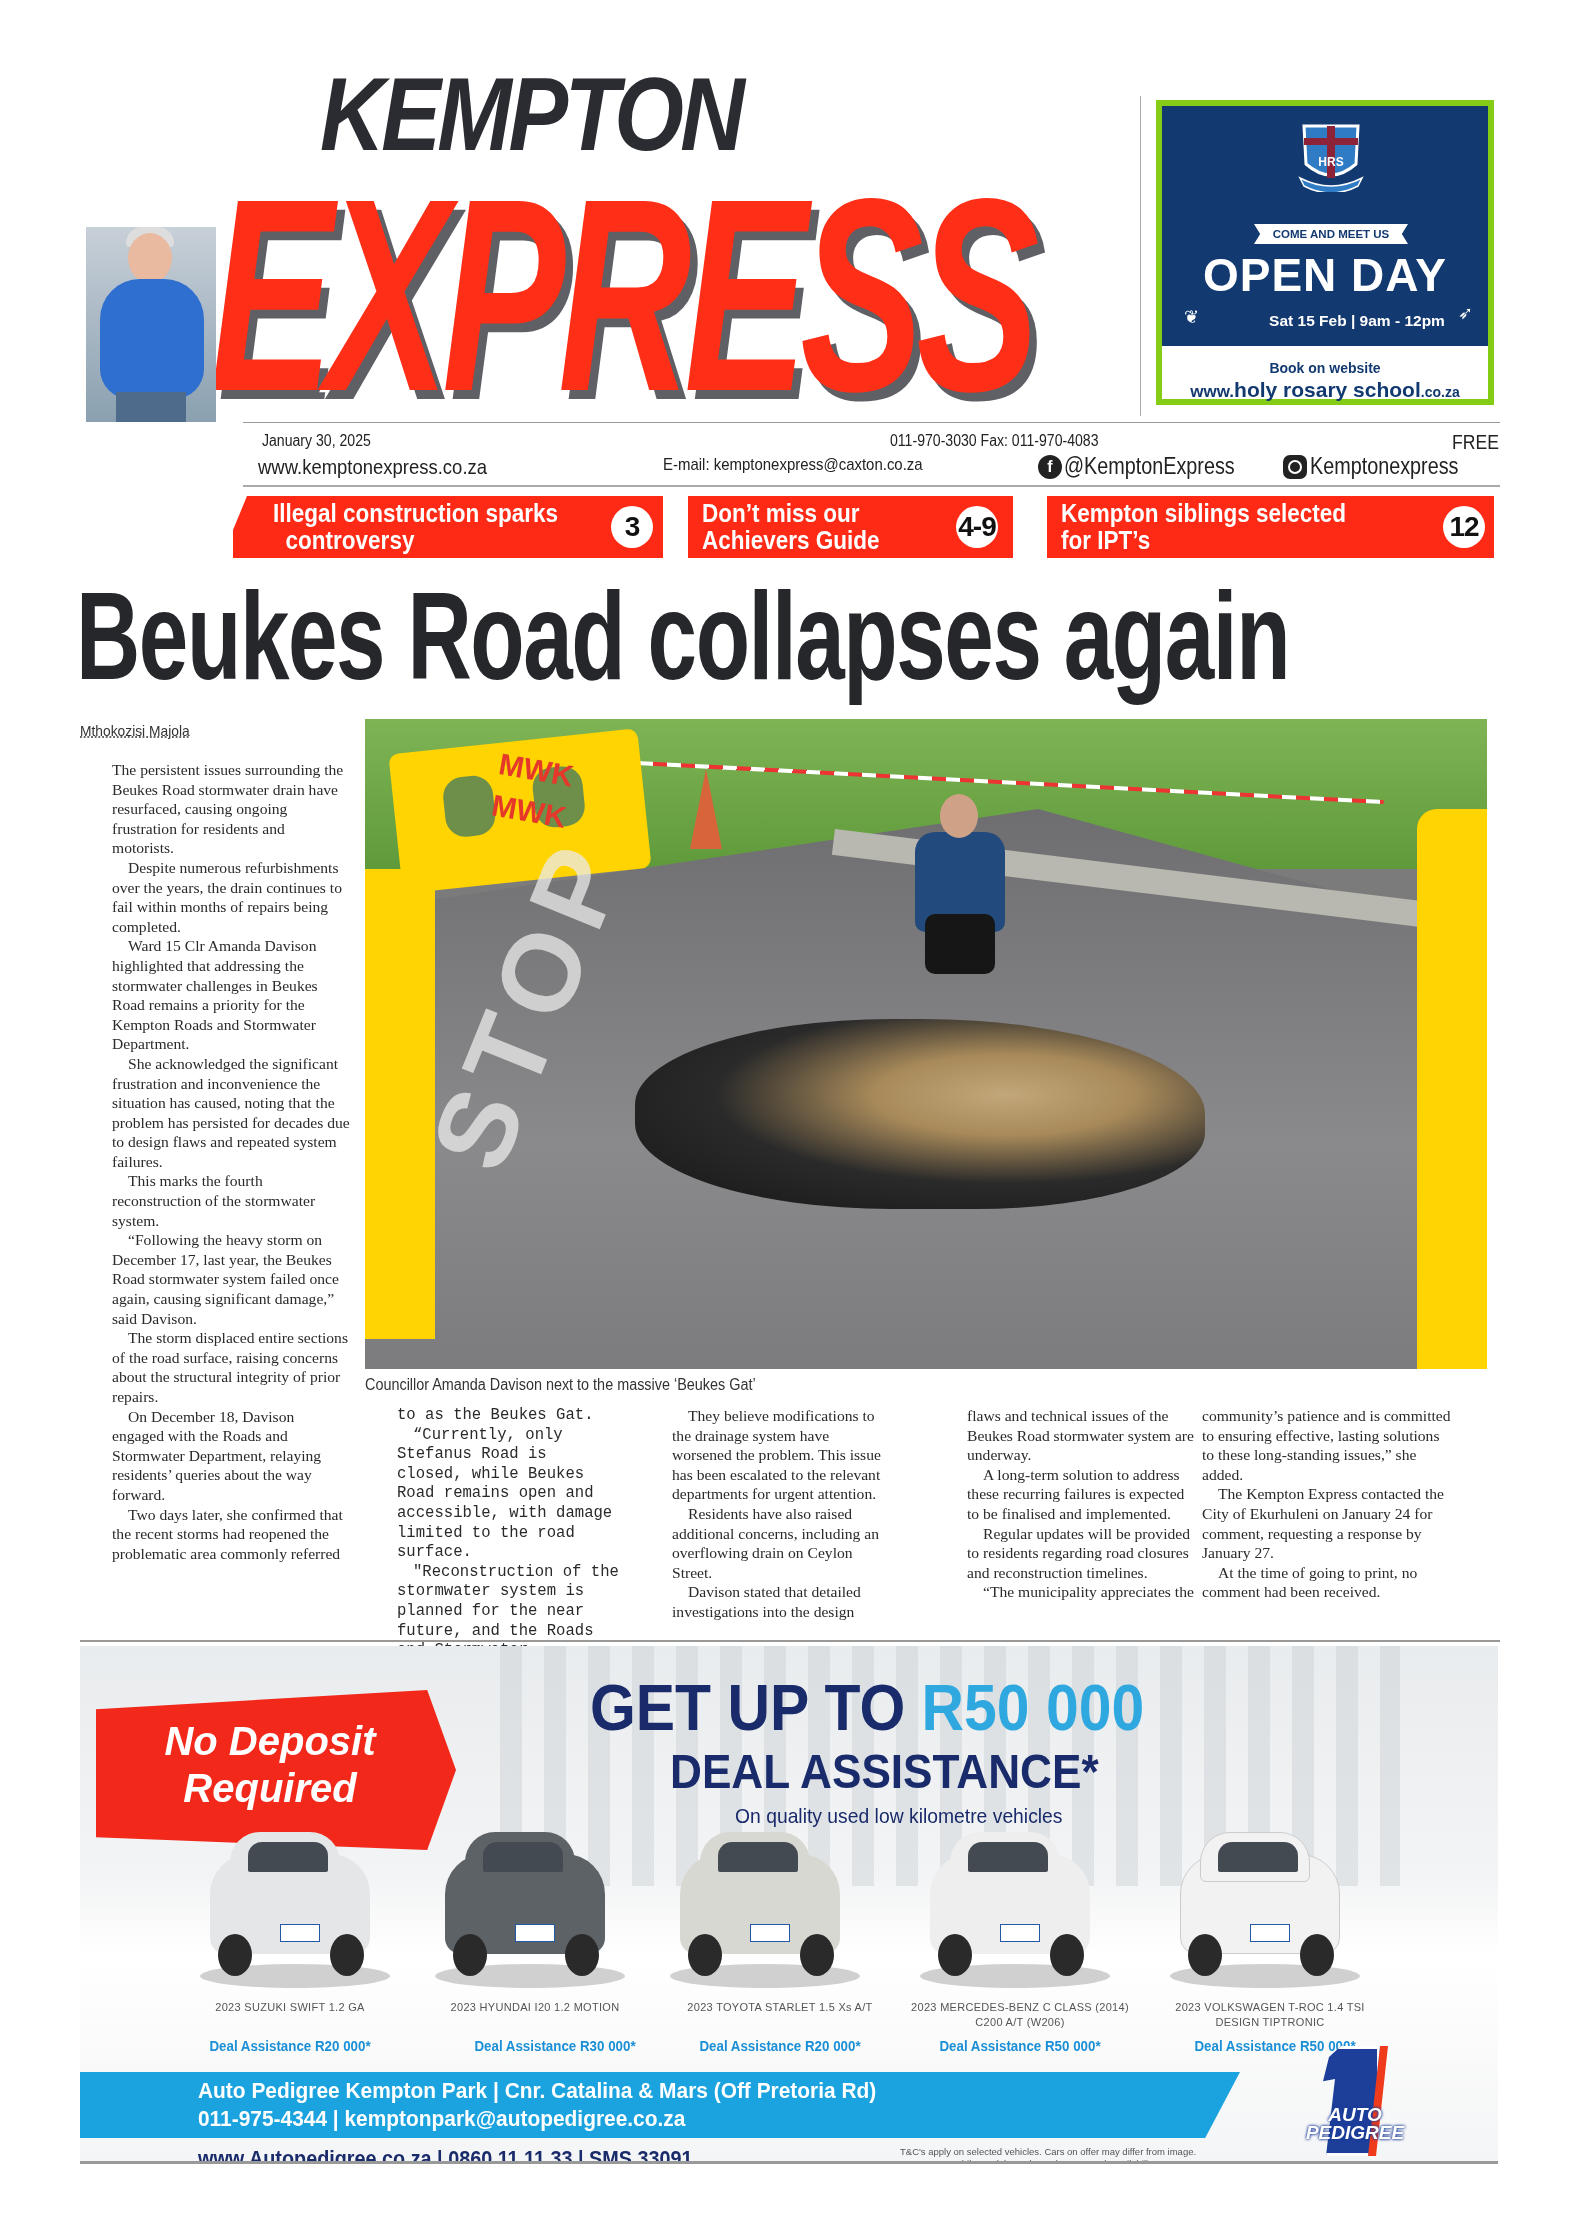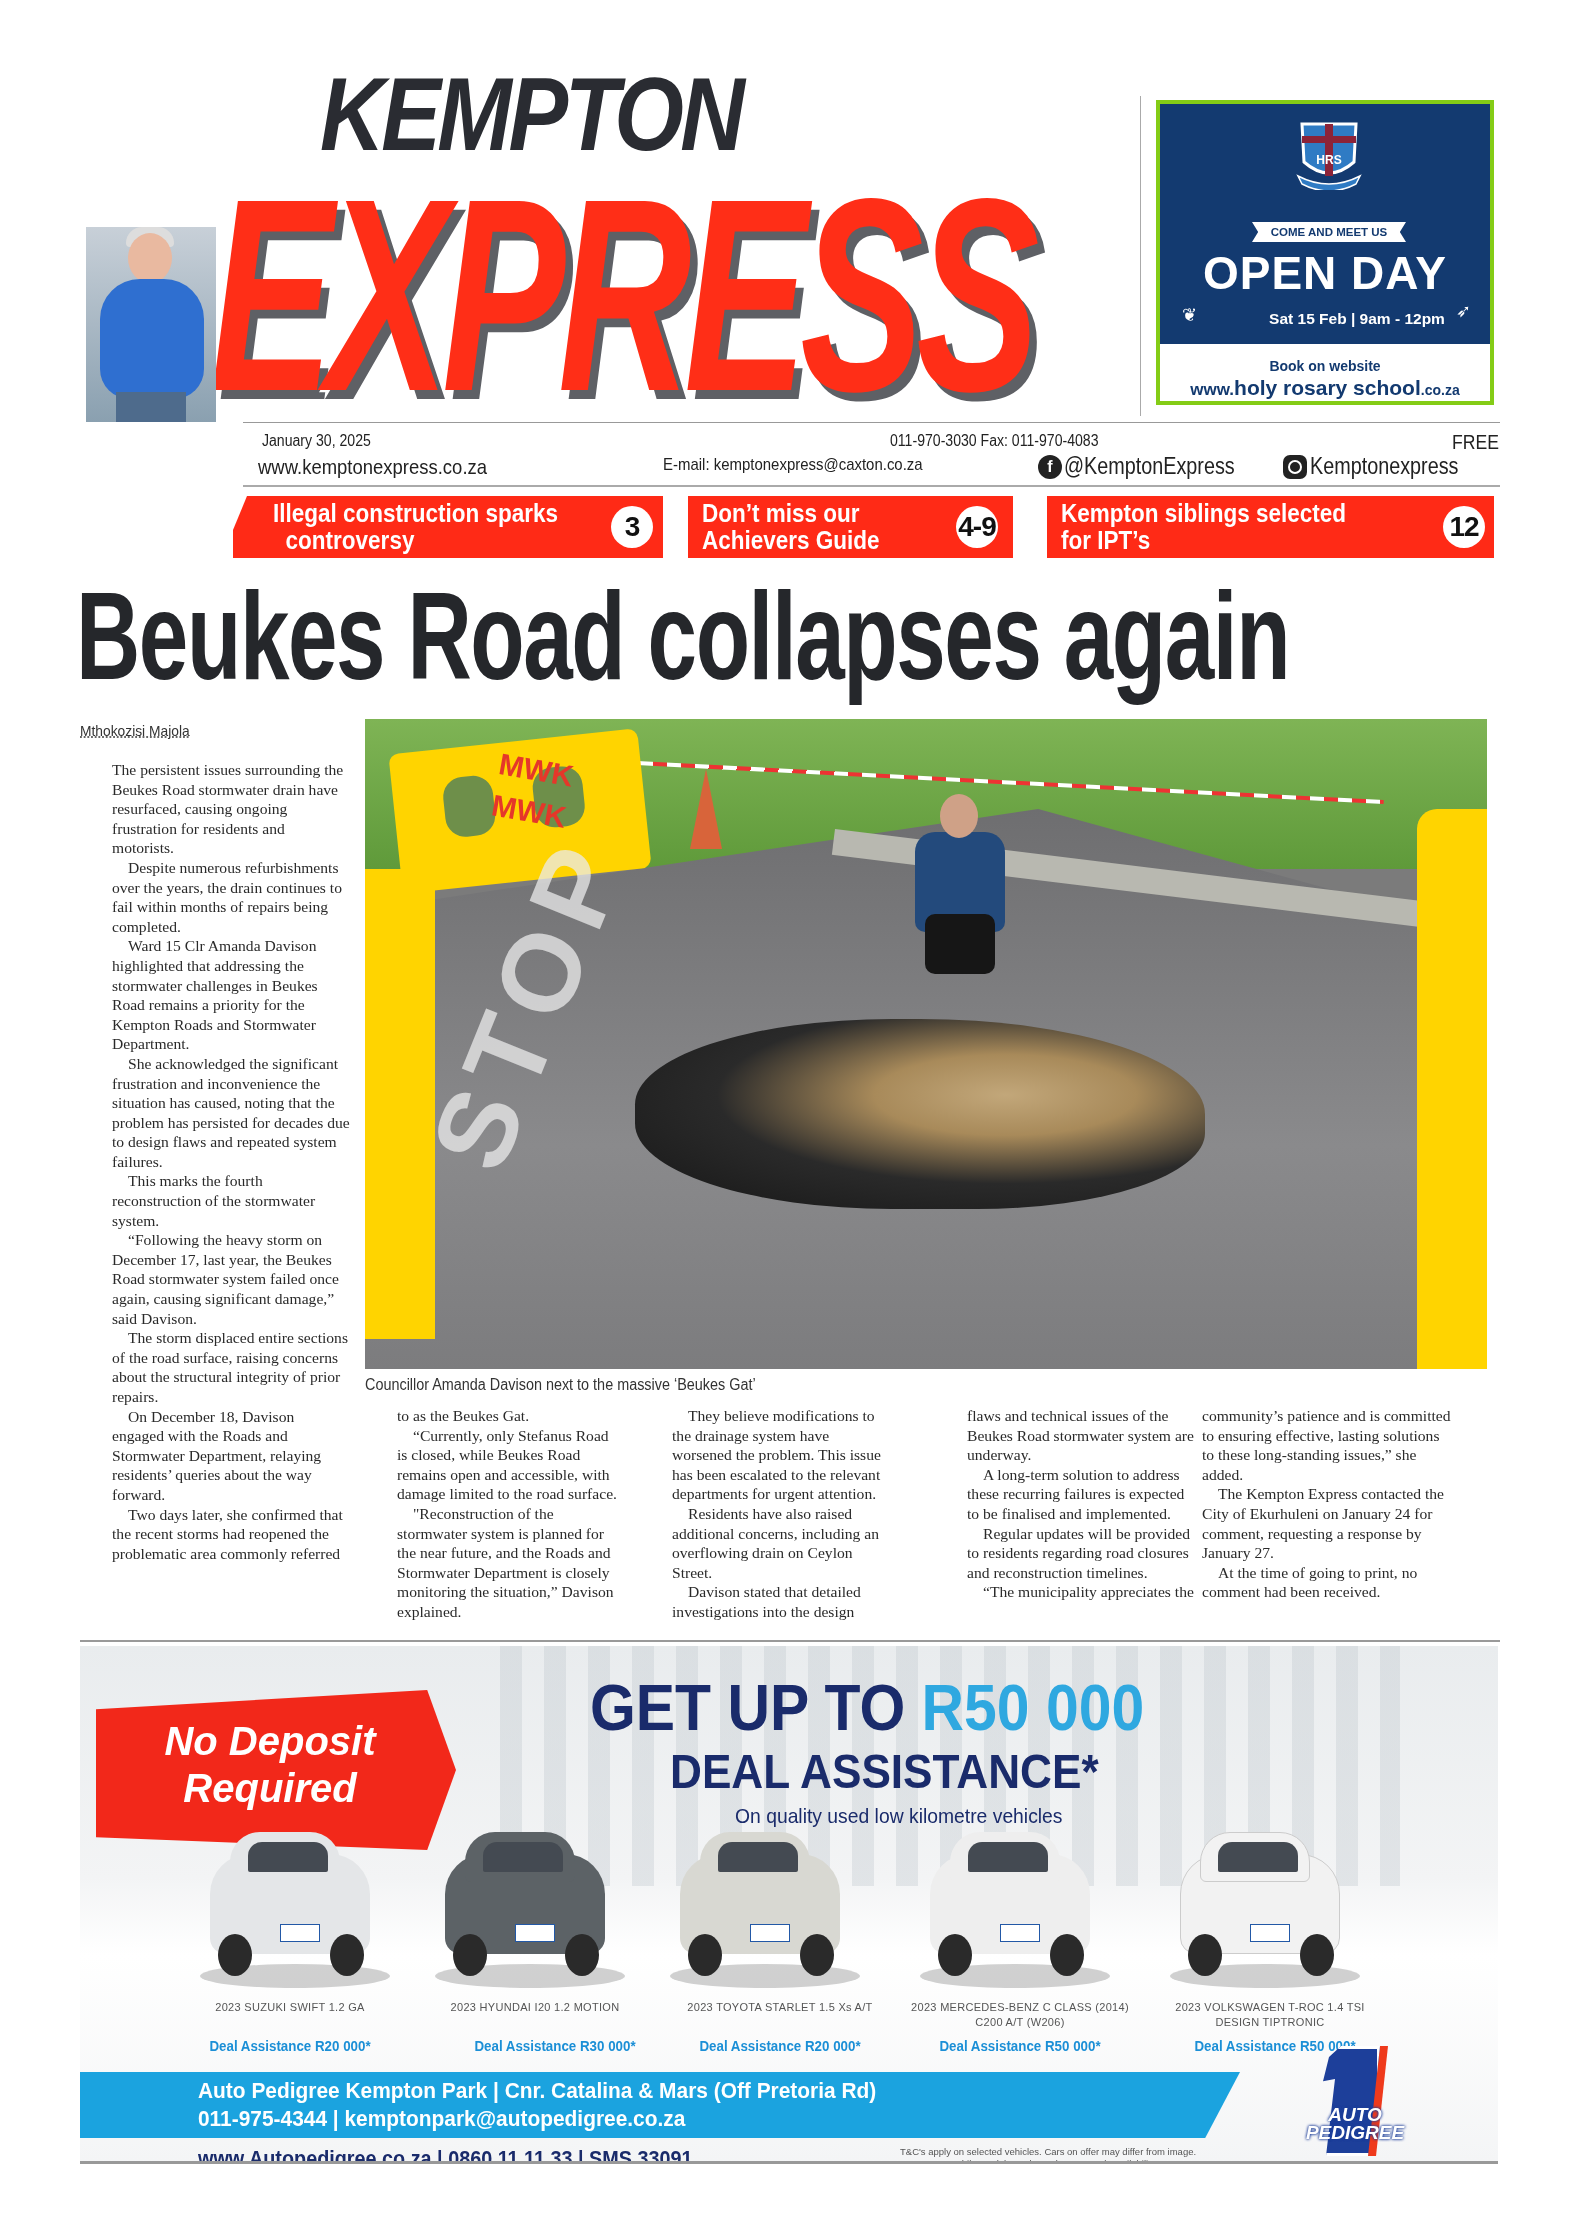--- a/index.html
+++ b/index.html
@@ -26,21 +26,21 @@
     background: linear-gradient(180deg, #c8d0d8 0%, #8aa0b0 100%);
     overflow: hidden;
   }
   .mast-person .head { position: absolute; left: 42px; top: 6px; width: 44px; height: 50px; border-radius: 50%; background: #e9b9a0; }
   .mast-person .hair { position: absolute; left: 40px; top: 0px; width: 48px; height: 20px; border-radius: 24px 24px 6px 6px; background: #ddd; }
   .mast-person .shirt { position: absolute; left: 14px; top: 52px; width: 104px; height: 120px; border-radius: 40px 40px 30px 30px; background: #2f6fd0; }
   .mast-person .jeans { position: absolute; left: 30px; top: 165px; width: 70px; height: 40px; background: #4e6b8c; }
   .mast-vline { position: absolute; left: 1140px; top: 96px; width: 1px; height: 320px; background: #aaa; }
 
   
-  .hrs-ad { position: absolute; left: 1156px; top: 100px; width: 338px; height: 305px; border: 4px solid #84cc16; background: #fff; }
+  .hrs-ad { position: absolute; left: 1156px; top: 100px; width: 338px; height: 305px; border: 6px solid #84cc16; background: #fff; }
   .hrs-top { position: absolute; left: 0; top: 0; width: 100%; height: 240px; background: #133a70; }
   .hrs-shield { position: absolute; left: 136px; top: 16px; width: 66px; height: 70px; }
   .hrs-ribbon {
     position: absolute; left: 92px; top: 118px; width: 154px; height: 20px;
     background: #fff; color: #133a70; font-size: 11.5px; font-weight: 700; text-align: center; line-height: 20px;
     clip-path: polygon(0 0, 100% 0, 96% 50%, 100% 100%, 0 100%, 4% 50%);
   }
   .hrs-title { position: absolute; left: 0; width: 100%; top: 146px; text-align: center; color: #fff; font-weight: 700; font-size: 46px; letter-spacing: 1px; line-height: 1; }
   .hrs-date { position: absolute; left: 0; width: 100%; top: 206px; text-align: center; color: #fff; font-weight: 700; font-size: 15.5px; margin-left: 32px; }
   .hrs-leaf { position: absolute; left: 22px; top: 200px; color: #fff; font-size: 18px; }
@@ -79,21 +79,21 @@
     font-weight: 700; font-size: 124px; color: #25272b; line-height: 1;
     transform: scaleX(0.718); transform-origin: left top; white-space: nowrap; letter-spacing: -2px;
   }
 
   
   .byline { position: absolute; left: 80px; top: 722px; font-size: 15px; color: #333; text-decoration: underline dotted; transform: scaleX(0.92); transform-origin: left top; }
   .col { position: absolute; font-family: "Liberation Serif", serif; font-size: 15.6px; line-height: 19.6px; color: #2a2a2a; }
   .col p { text-indent: 16px; margin-left: 32px; }
   .col p.first { text-indent: 0; }
   .col-1 { left: 80px; top: 760px; width: 270px; }
-  .col-2 { left: 365px; top: 1406px; width: 254px; }
+  .col-2 { left: 365px; top: 1406px; width: 254px; font-family: Liberation Mono, monospace; }
   .col-3 { left: 640px; top: 1406px; width: 245px; }
   .col-4 { left: 935px; top: 1406px; width: 260px; }
   .col-5 { left: 1170px; top: 1406px; width: 284px; }
 
   
   .photo { position: absolute; left: 365px; top: 719px; width: 1122px; height: 650px; overflow: hidden; background: #7b7b7b; }
   .photo .grass { position: absolute; left: 0; top: 0; width: 100%; height: 150px; background: linear-gradient(180deg, #7fb455 0%, #5f9a3a 100%); }
   .photo .road { position: absolute; left: 0; top: 90px; width: 100%; height: 560px; background: linear-gradient(180deg, #6e6e70 0%, #8a8a8c 60%, #7c7c7e 100%); clip-path: polygon(0 18%, 60% 0, 100% 22%, 100% 100%, 0 100%); }
   .photo .curb { position: absolute; left: 470px; top: 110px; width: 660px; height: 26px; background: #b8b8b0; transform: rotate(7deg); transform-origin: left top; }
   .photo .barrier-l { position: absolute; left: 30px; top: 22px; width: 250px; height: 140px; background: #ffd400; border-radius: 10px; transform: rotate(-6deg); }

